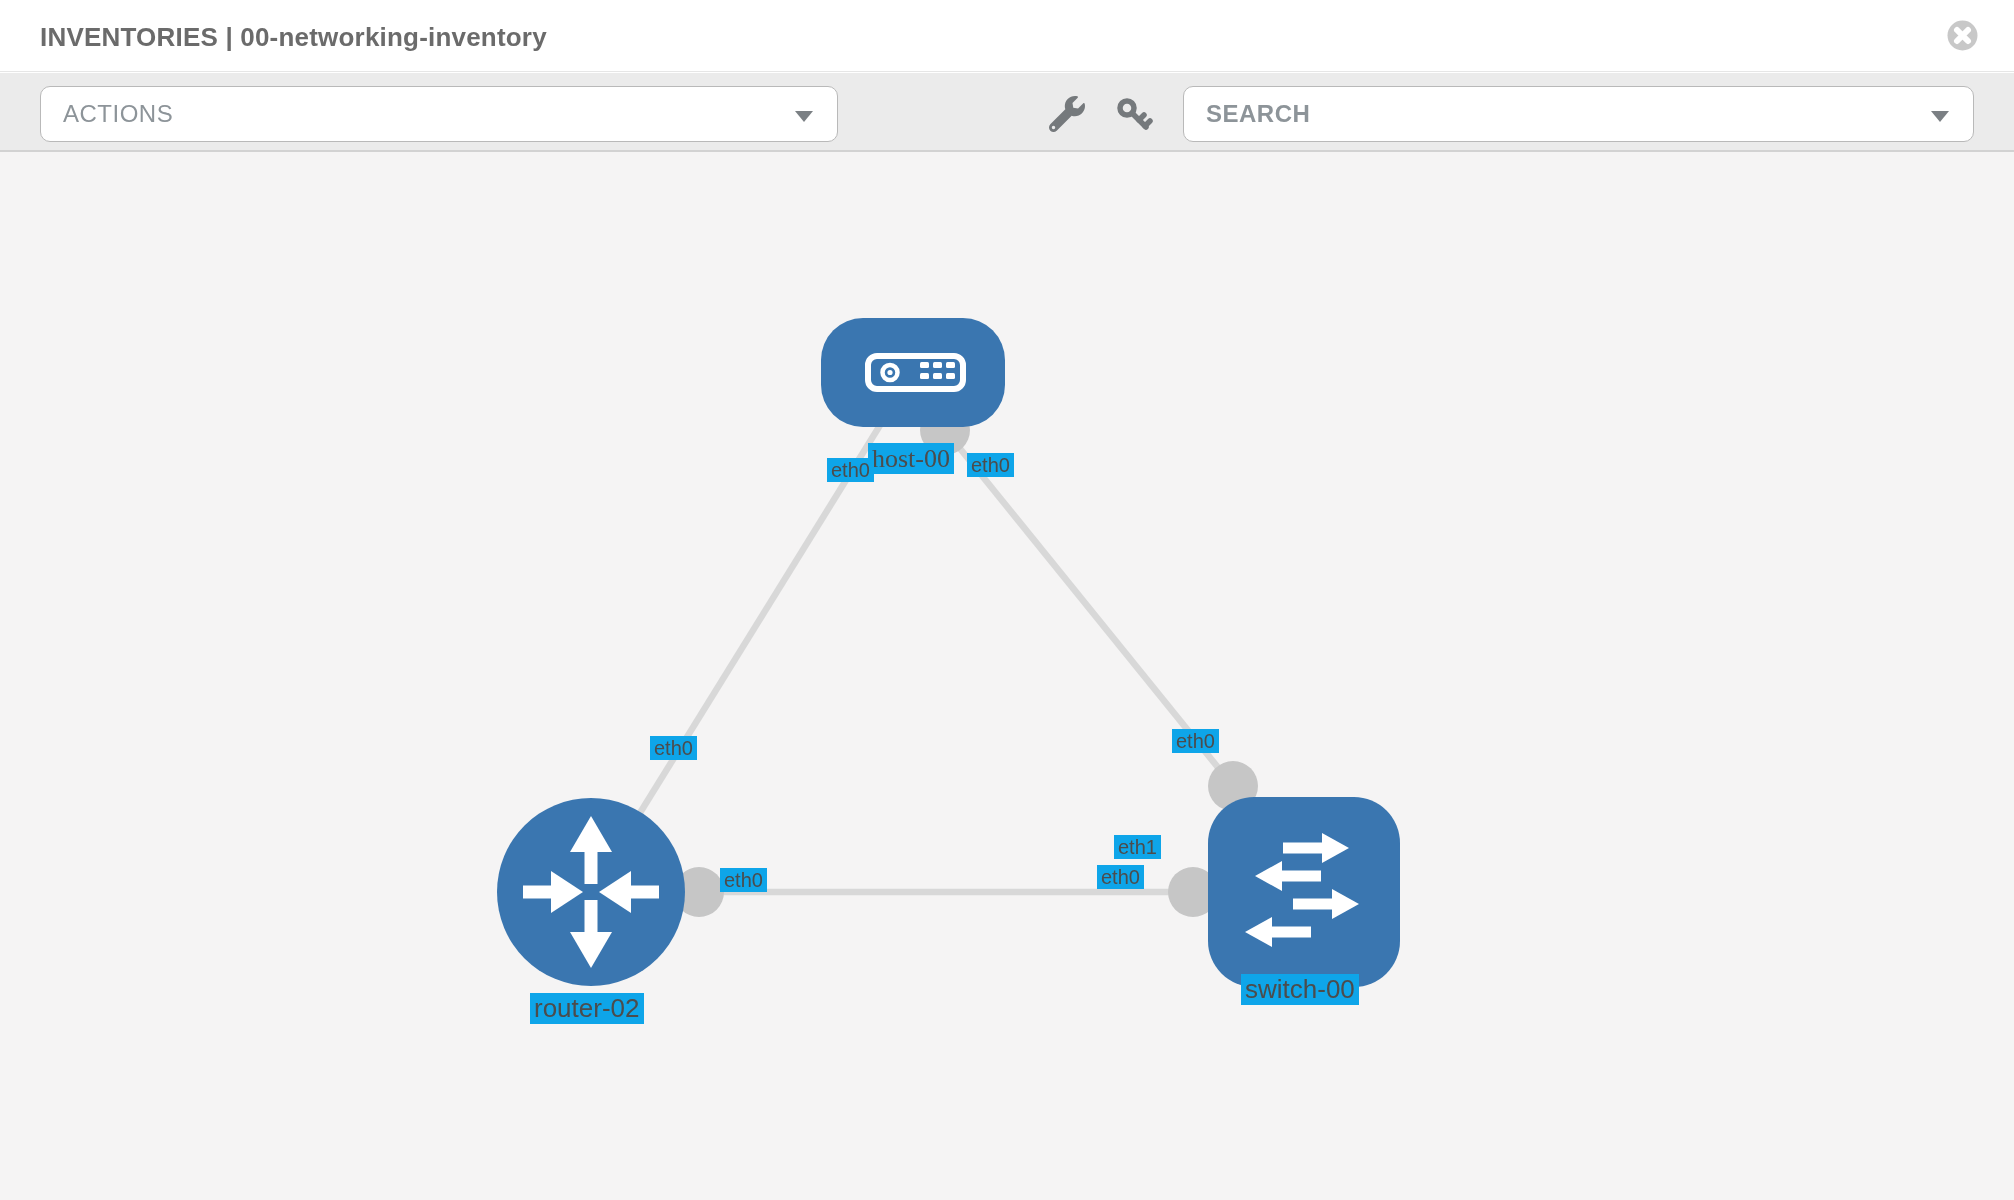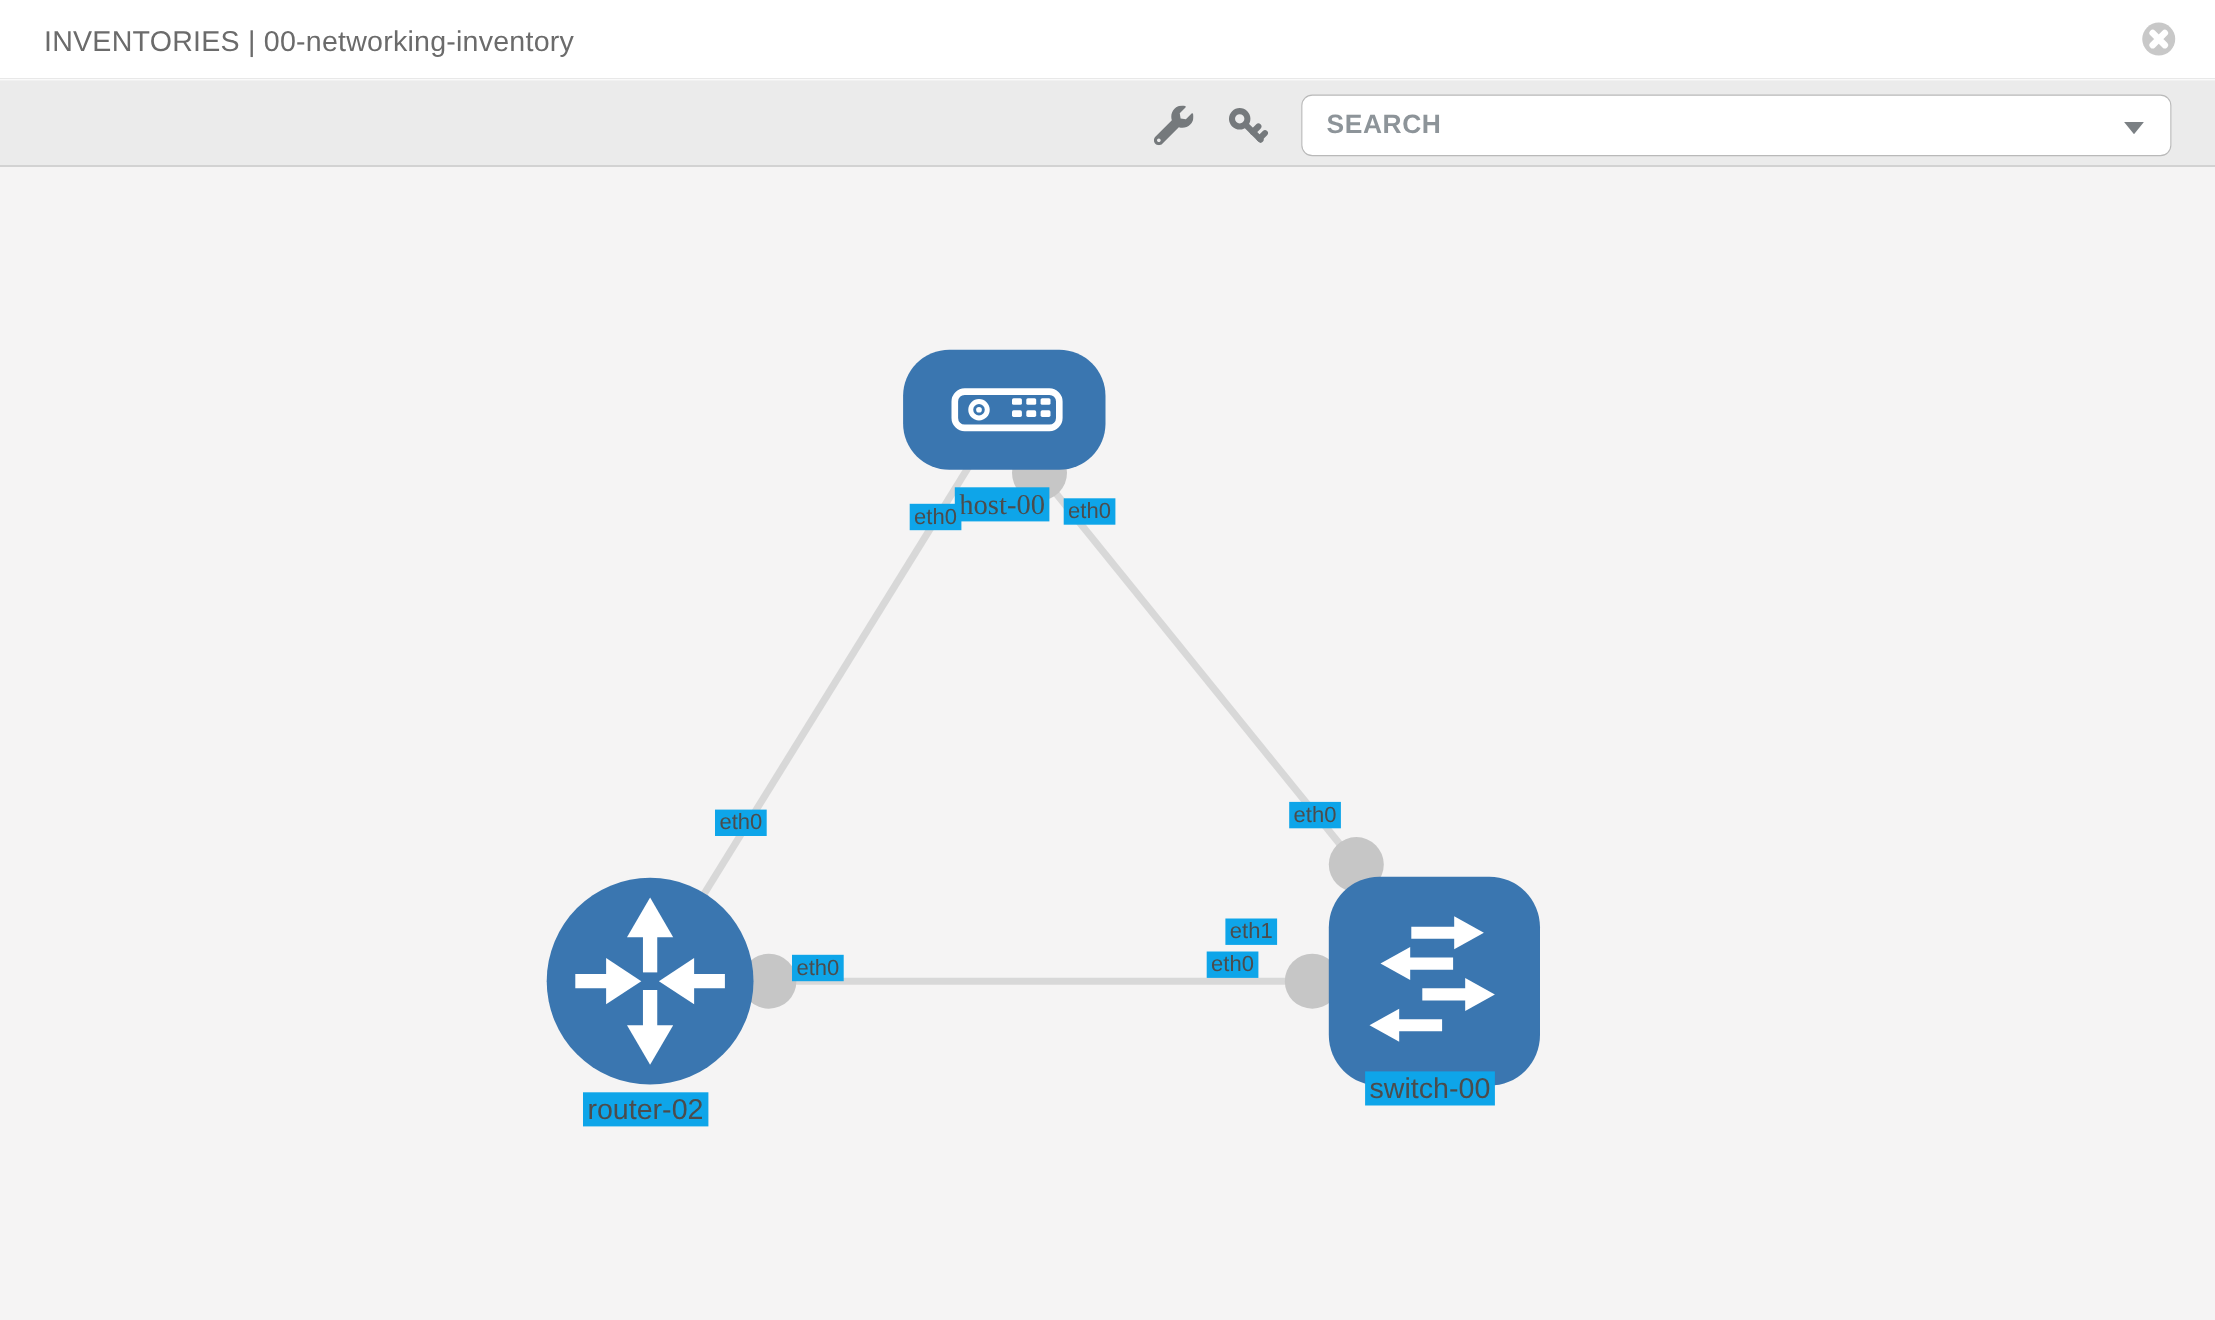--- a/index.html
+++ b/index.html
@@ -10,21 +10,21 @@
     position: relative;
   }
 
   
   .app-header {
     position: absolute; left: 0; top: 0; width: 2014px; height: 72px;
     background: #ffffff; border-bottom: 1px solid #e6e6e6;
   }
   .app-title {
     position: absolute; left: 40px; top: 0; height: 72px; line-height: 74px;
-    font-size: 26px; font-weight: 400; color: #6b6b6b; letter-spacing: 0.2px;
+    font-size: 26px; font-weight: 700; color: #6b6b6b; letter-spacing: 0.2px;
   }
   .close-btn {
     position: absolute; left: 1947px; top: 20px; width: 31px; height: 31px;
     cursor: pointer; border: none; background: transparent; padding: 0;
   }
 
   
   .toolbar {
     position: absolute; left: 0; top: 73px; width: 2014px; height: 79px;
     background: #ebebeb; border-bottom: 2px solid #d2d2d2;
@@ -75,20 +75,24 @@
       <svg width="31" height="31" viewBox="0 0 31 31">
         <circle cx="15.5" cy="15.5" r="15" fill="#c8c8c8"></circle>
         <path d="M10 10 L21 21 M21 10 L10 21" stroke="#ffffff" stroke-width="6" stroke-linecap="round"></path>
       </svg>
     </span>
   </button>
 </div>
 
 <div class="toolbar">
 
+  <div class="select-box actions-box">
+    <span class="select-label">ACTIONS</span>
+    <span class="caret"></span>
+  </div>
 
   <button class="tool-btn wrench-btn">
     <span>
       <svg width="36" height="36" viewBox="0 0 512 512">
         <path fill="#75797c" d="M507.73 109.1c-2.24-9.03-13.54-12.09-20.12-5.51l-74.36 74.36-67.88-11.31-11.31-67.88 74.36-74.36c6.62-6.62 3.43-17.9-5.66-20.16-47.38-11.74-99.55.91-136.58 37.93-39.64 39.64-50.55 97.1-34.05 147.2L18.74 402.76c-24.99 24.99-24.99 65.51 0 90.5 24.99 24.99 65.51 24.99 90.5 0l213.21-213.21c50.12 16.71 107.47 5.68 147.37-34.22 37.07-37.07 49.7-89.32 37.91-136.73zM64 472c-13.25 0-24-10.75-24-24 0-13.26 10.75-24 24-24s24 10.74 24 24c0 13.25-10.75 24-24 24z"></path>
       </svg>
     </span>
   </button>
 
   <button class="tool-btn key-btn">

